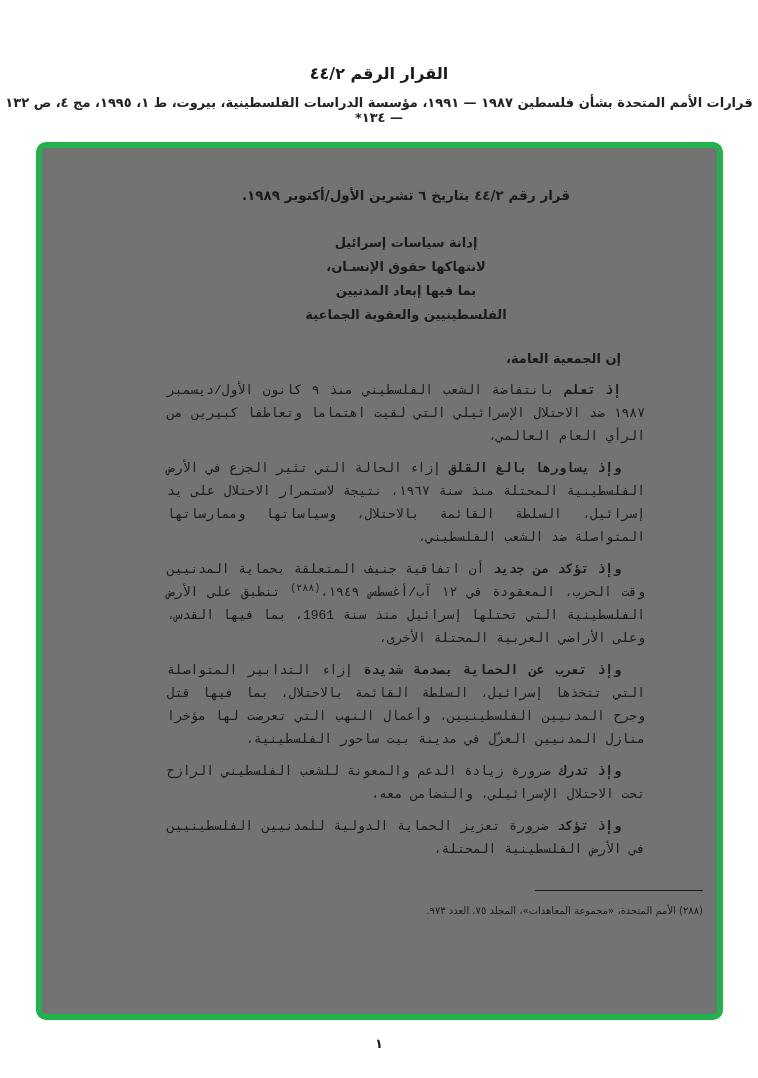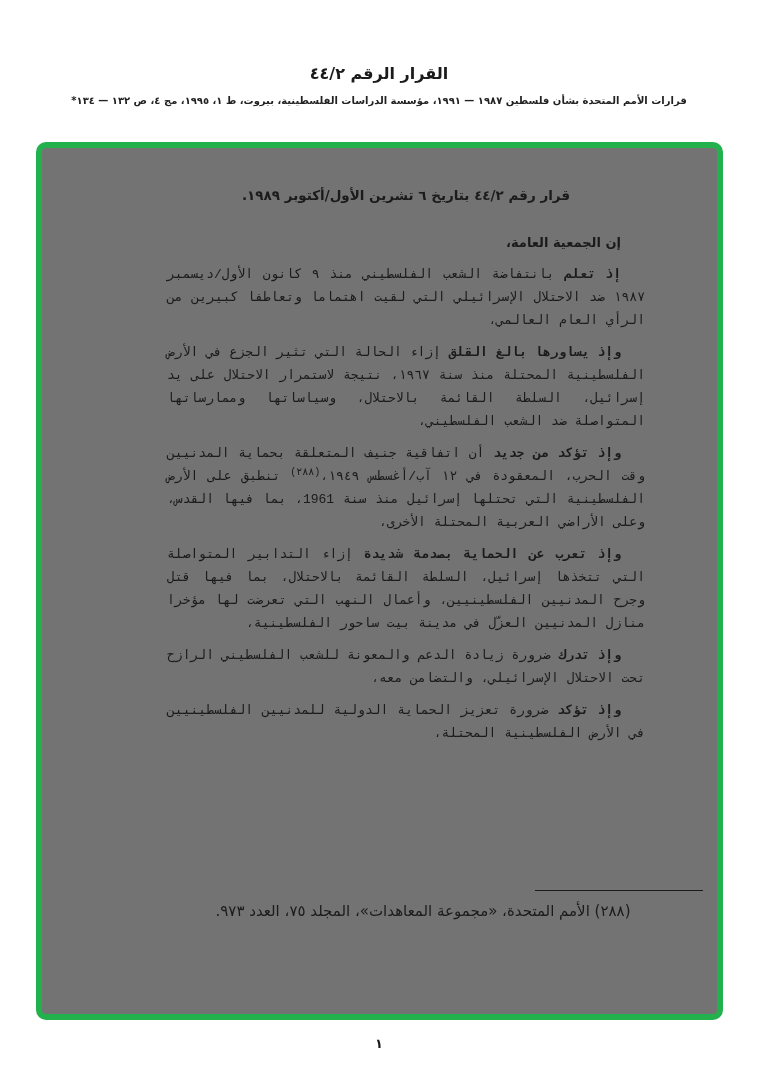--- a/index.html
+++ b/index.html
@@ -24,21 +24,21 @@
     width: 758px;
     text-align: center;
   }
   .header-title {
     font-size: 16px;
     font-weight: bold;
     letter-spacing: 0.3px;
   }
   .source-line {
     margin-top: 12px;
-    font-size: 10px;
+    font-size: 13px;
     font-weight: bold;
     color: #222;
   }
   .doc-frame {
     position: absolute;
     left: 36px;
     top: 142px;
     width: 687px;
     height: 878px;
     border: 6px solid var(--frame-green, #22b14c);
@@ -88,23 +88,23 @@
     top: 742px;
     right: 14px;
     width: 560px;
   }
   .footnote-rule {
     width: 168px;
     border-top: 1.5px solid #1b1b1b;
     margin-bottom: 12px;
   }
   .footnote-text {
-    font-size: 15px;
+    font-size: 10px;
     line-height: 16px;
-    text-align: center;
+    text-align: right;
   }
   .page-number {
     position: absolute;
     top: 1036px;
     left: 0;
     width: 758px;
     text-align: center;
     font-size: 13px;
     font-weight: bold;
   }
@@ -117,20 +117,26 @@
   <div class="header">
     <div class="header-title">القرار الرقم ٤٤/٢</div>
     <div class="source-line">قرارات الأمم المتحدة بشأن فلسطين ١٩٨٧ — ١٩٩١، مؤسسة الدراسات الفلسطينية، بيروت، ط ١، ١٩٩٥، مج ٤، ص ١٣٢ — ١٣٤*</div>
   </div>
 
   <div class="doc-frame">
     <div class="doc-content">
 
       <div class="doc-title">قرار رقم ٤٤/٢ بتاريخ ٦ تشرين الأول/أكتوبر ١٩٨٩.</div>
 
+      <div class="subtitle">
+        <div>إدانة سياسات إسرائيل</div>
+        <div>لانتهاكها حقوق الإنسـان،</div>
+        <div>بما فيها إبعاد المدنيين</div>
+        <div>الفلسطينيين والعقوبة الجماعية</div>
+      </div>
 
       <p class="opening">إن الجمعية العامة،</p>
 
       <p class="para"><span class="lead">إذ تعلم</span><span> بانتفاضة الشعب الفلسطيني منذ ٩ كانون الأول/ديسمبر ١٩٨٧ ضد الاحتلال الإسرائيلي التي لقيت اهتماما وتعاطفا كبيرين من الرأي العام العالمي،</span></p>
 
       <p class="para"><span class="lead">وإذ يساورها بالغ القلق</span><span> إزاء الحالة التي تثير الجزع في الأرض الفلسطينية المحتلة منذ سنة ١٩٦٧، نتيجة لاستمرار الاحتلال على يد إسرائيل، السلطة القائمة بالاحتلال، وسياساتها وممارساتها المتواصلة ضد الشعب الفلسطيني،</span></p>
 
       <p class="para"><span class="lead">وإذ تؤكد من جديد</span><span> أن اتفاقية جنيف المتعلقة بحماية المدنيين وقت الحرب، المعقودة في ١٢ آب/أغسطس ١٩٤٩،</span><sup>(٢٨٨)</sup><span> تنطبق على الأرض الفلسطينية التي تحتلها إسرائيل منذ سنة 1961، بما فيها القدس، وعلى الأراضي العربية المحتلة الأخرى،</span></p>
 
       <p class="para"><span class="lead">وإذ تعرب عن الحماية بصدمة شديدة</span><span> إزاء التدابير المتواصلة التي تتخذها إسرائيل، السلطة القائمة بالاحتلال، بما فيها قتل وجرح المدنيين الفلسطينيين، وأعمال النهب التي تعرضت لها مؤخرا منازل المدنيين العزّل في مدينة بيت ساحور الفلسطينية،</span></p>

